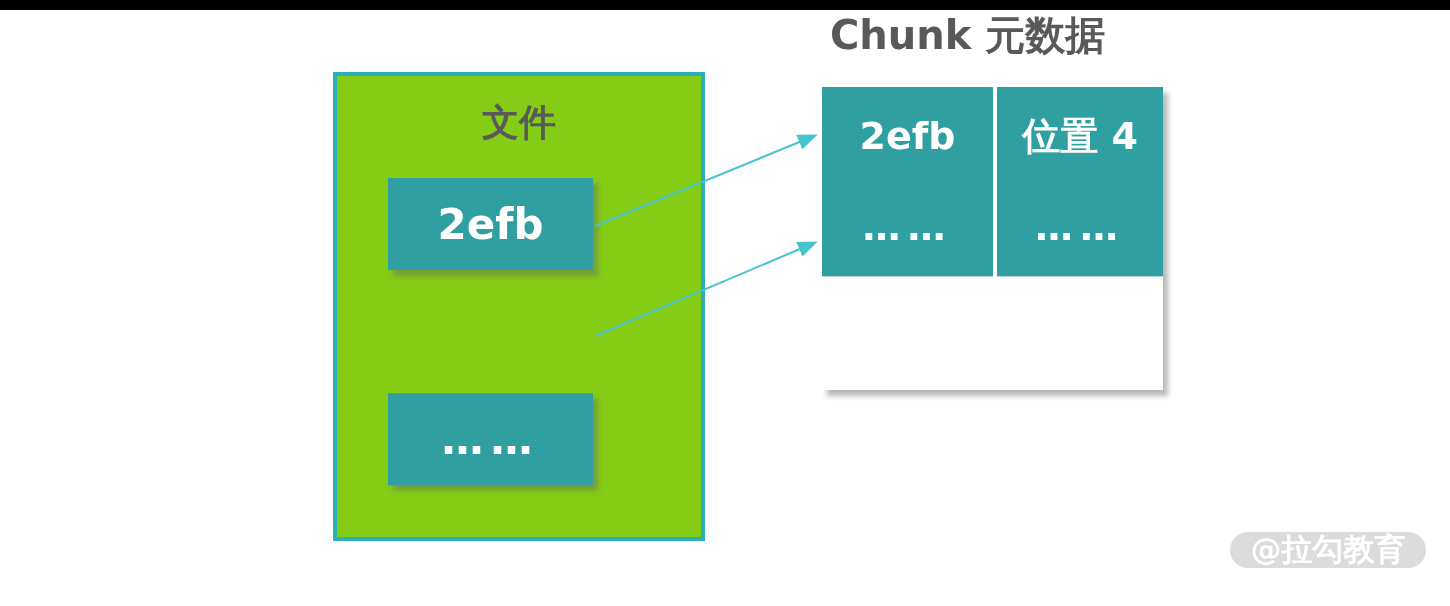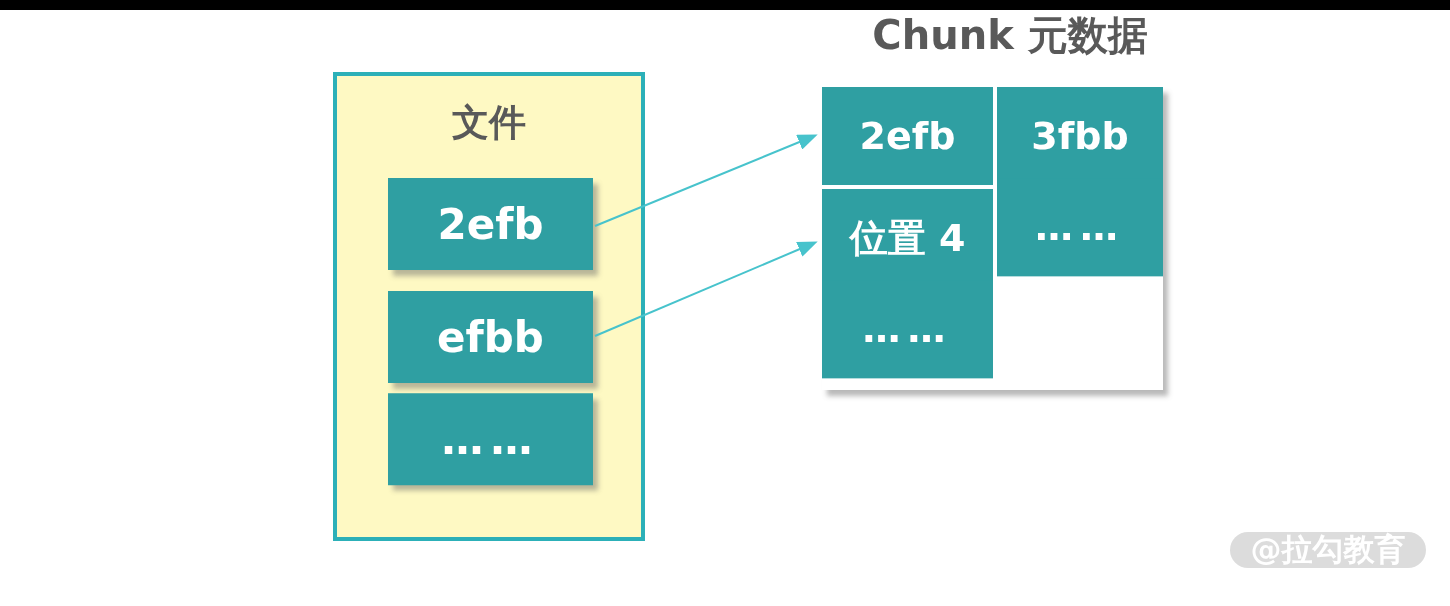--- a/index.html
+++ b/index.html
@@ -22,30 +22,30 @@
   .canvas { position: absolute; inset: 0; width: 1450px; height: 606px; }
 
   .topbar {
     position: absolute; left: 0; top: 0;
     width: 1450px; height: 10px;
     background: var(--top-bar);
   }
 
   .diagram-title {
     position: absolute; left: 830px; top: 10px; width: 360px; height: 50px;
-    text-align: center; line-height: 50px;
+    text-align: left; line-height: 50px;
     font-size: 40px; font-weight: bold; color: var(--heading-text);
     white-space: nowrap;
   }
 
   .file-panel {
     position: absolute; left: 333px; top: 72px;
-    width: 312px; height: 469px;
+    width: 372px; height: 469px;
     border: 4px solid var(--panel-border);
-    background: #fef9c3;
+    background: #84cc16;
   }
   .file-label {
     position: absolute; left: 0; top: 22px; width: 100%;
     text-align: center;
     font-size: 37px; font-weight: bold; color: var(--heading-text);
   }
   .chunk-box {
     position: absolute; left: 51px; width: 205px; height: 92px;
     background: var(--teal-fill);
     box-shadow: 5px 6px 5px rgba(100,100,100,0.45);
@@ -103,37 +103,35 @@
 
 <div class="canvas">
 
   <div class="topbar"></div>
 
   <div class="diagram-title">Chunk 元数据</div>
 
   <div class="file-panel">
     <div class="file-label">文件</div>
     <div class="chunk-box pos-0">2efb</div>
-    <div class="chunk-box pos-1">efbb</div>
     <div class="chunk-box pos-2 dots">……</div>
   </div>
 
   <svg class="arrows-overlay" viewBox="0 0 1450 606" xmlns="http://www.w3.org/2000/svg" aria-hidden="true">
     <defs>
       <marker id="arrowhead" markerWidth="10" markerHeight="8" refX="8" refY="4" orient="auto" markerUnits="strokeWidth">
         <path d="M0,0 L10,4 L0,8 Z"></path>
       </marker>
     </defs>
     <line x1="595" y1="226" x2="814" y2="136" marker-end="url(#arrowhead)"></line>
     <line x1="595" y1="336" x2="814" y2="243" marker-end="url(#arrowhead)"></line>
   </svg>
 
   <div class="meta-table">
     <div class="meta-cell">2efb</div>
-    <div class="meta-cell">3fbb</div>
     <div class="meta-cell">位置 4</div>
     <div class="meta-cell dots">……</div>
     <div class="meta-cell dots">……</div>
   </div>
 
   <div class="watermark">@拉勾教育</div>
 
 </div>
 
 </body></html>

